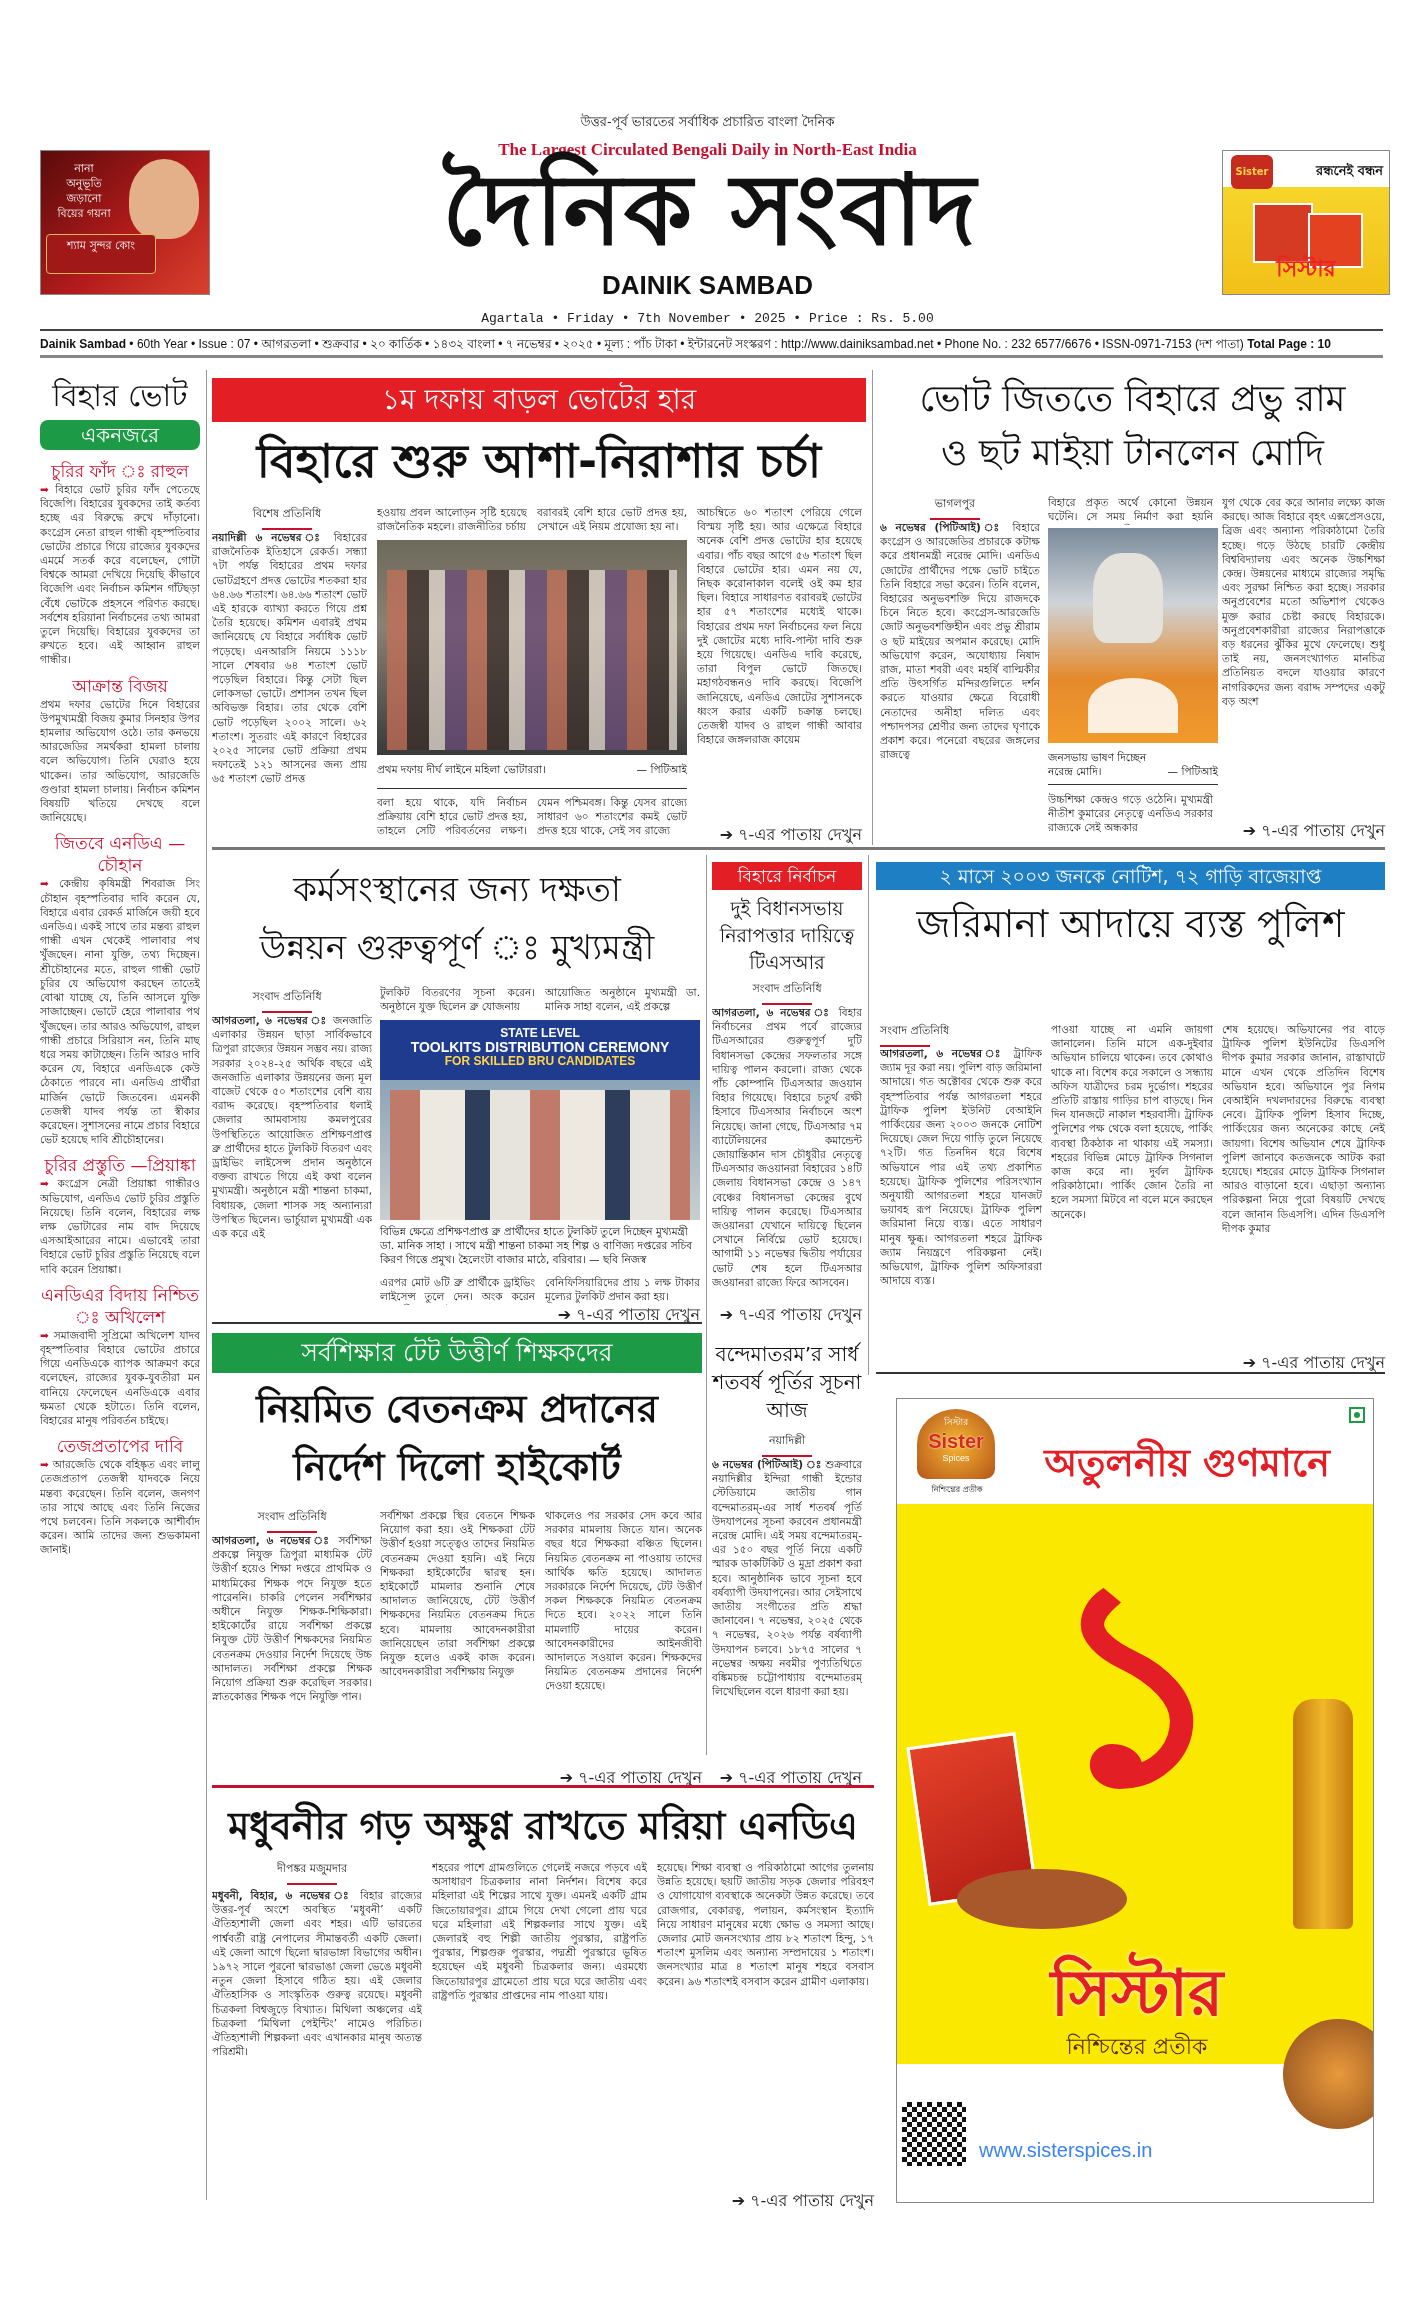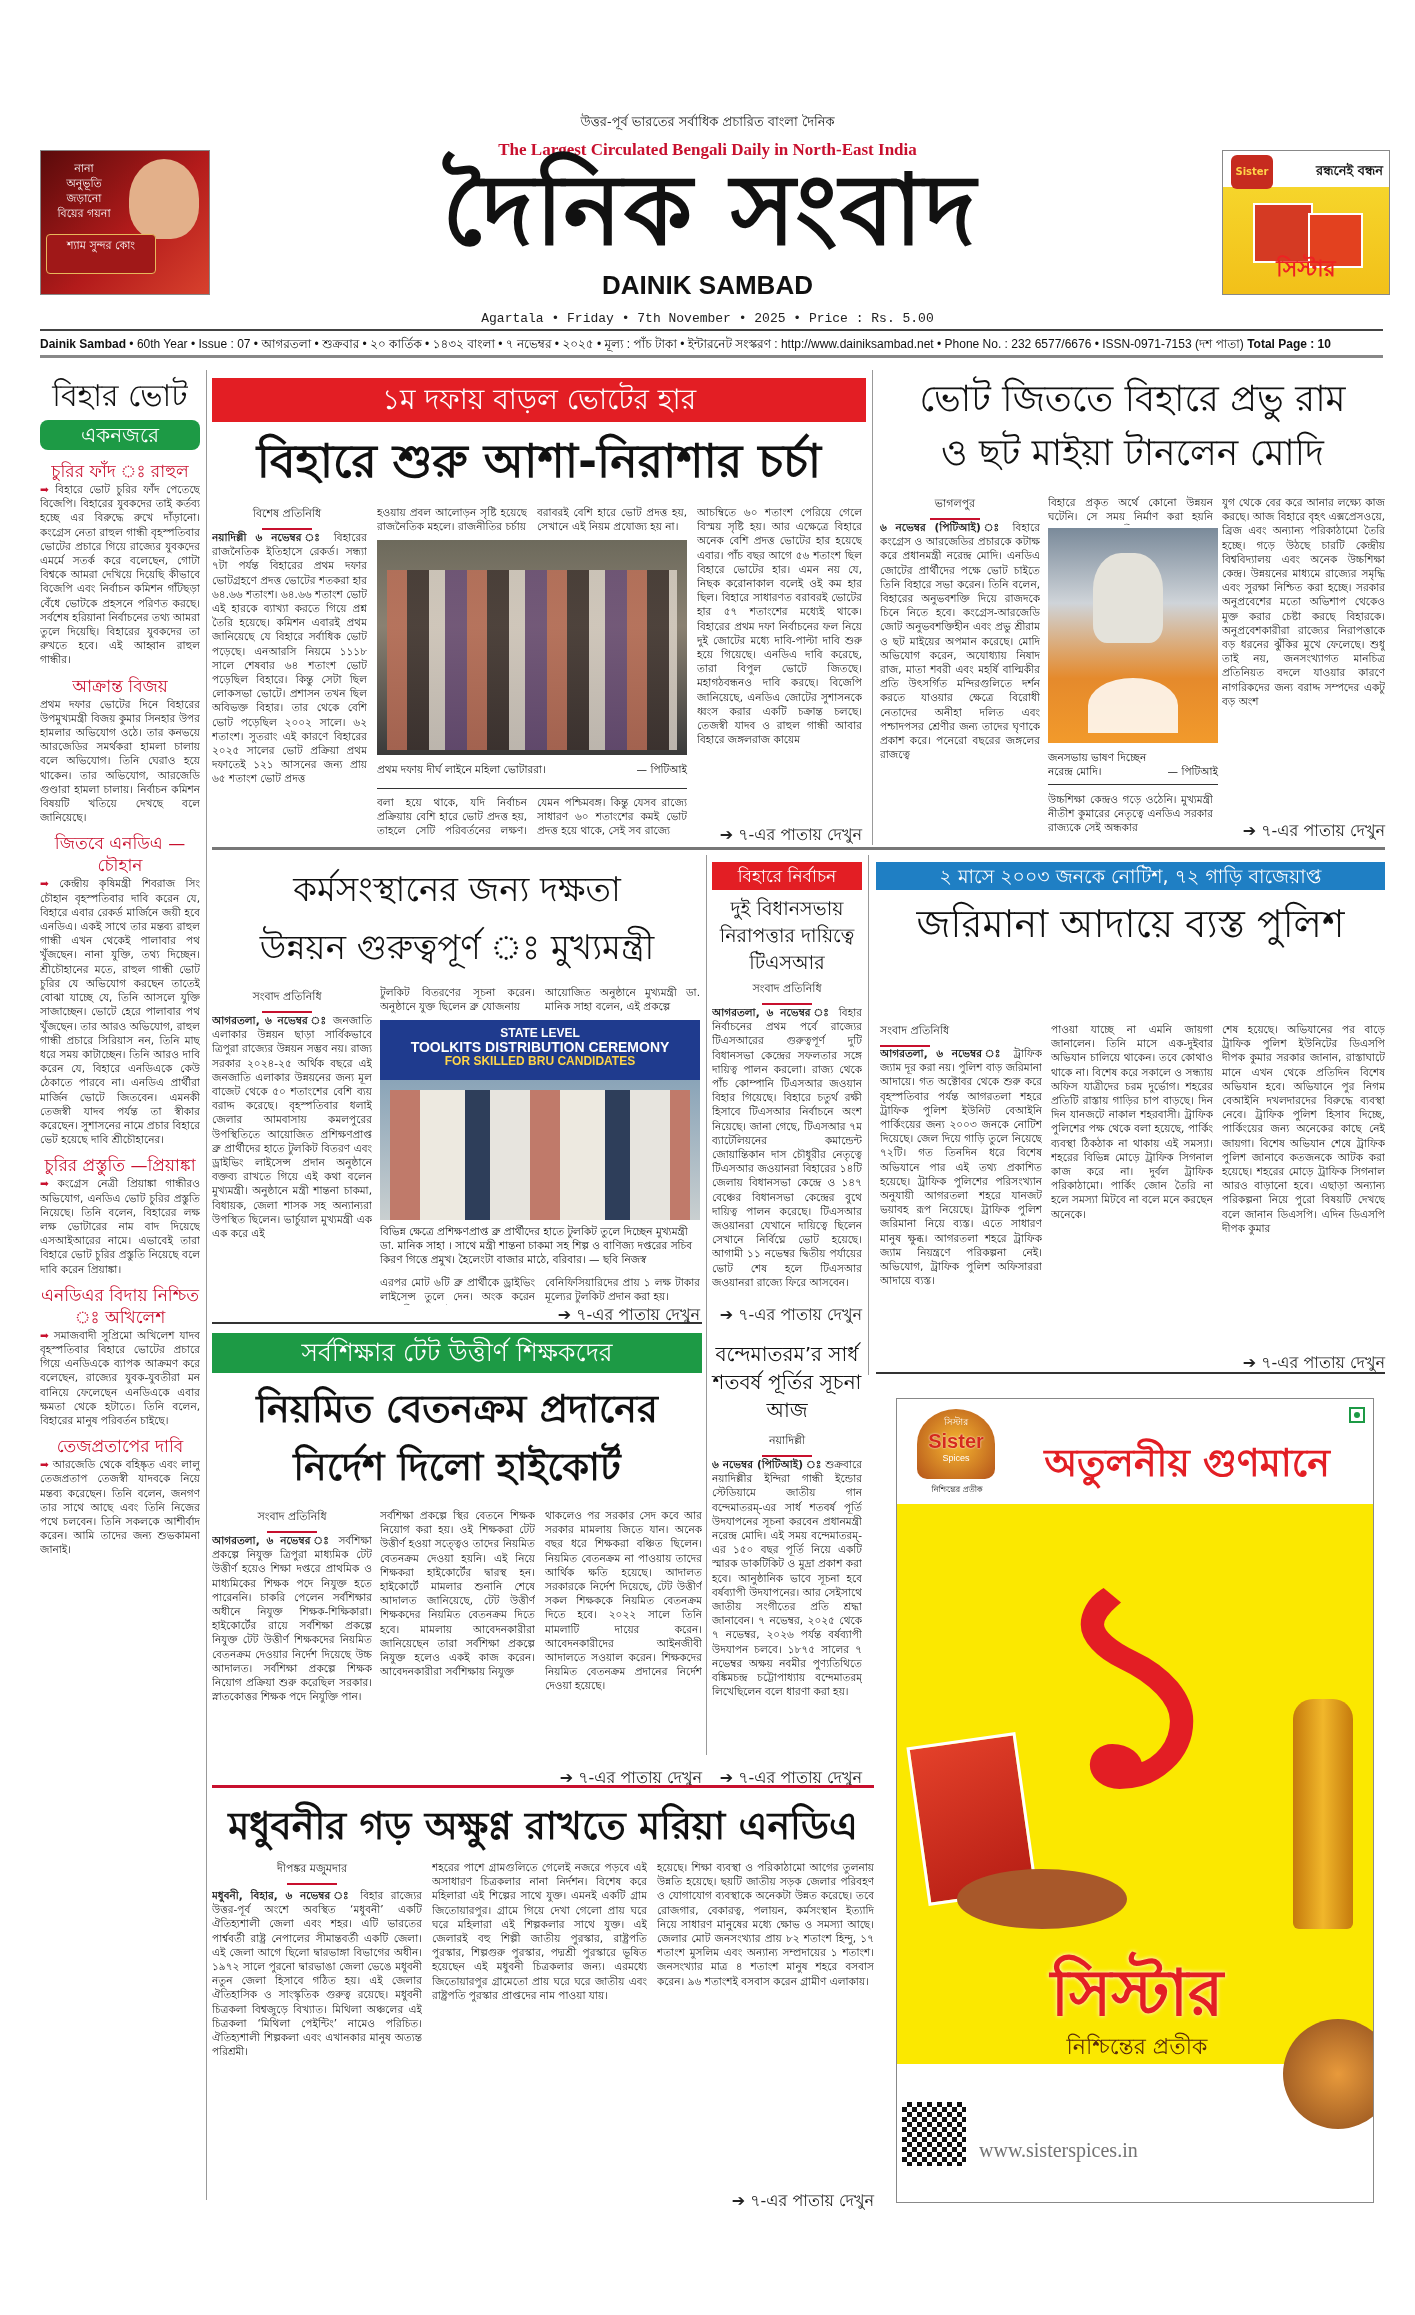--- a/index.html
+++ b/index.html
@@ -203,21 +203,21 @@
     </div>
   <div style="position:absolute;left:110px;top:34px;width:360px;text-align:center;color:#e31e24;font-size:38px;font-weight:bold">অতুলনীয় গুণমানে</div>
   <div style="position:absolute;left:120px;top:120px;width:240px;text-align:center;color:#e31e24;font-size:280px;font-weight:bold;line-height:330px">১</div>
   <div style="position:absolute;left:20px;top:340px;width:110px;height:160px;background:linear-gradient(160deg,#e4412a,#b51d14);border:3px solid #fff;transform:rotate(-8deg)"></div>
   <div style="position:absolute;left:60px;top:470px;width:170px;height:60px;border-radius:50%;background:#a8582a"></div>
   <div style="position:absolute;right:20px;top:300px;width:60px;height:230px;border-radius:20px 20px 6px 6px;background:linear-gradient(90deg,#c57a0c,#f1b72b,#c57a0c)"></div>
   <div style="position:absolute;left:60px;top:545px;width:360px;text-align:center;color:#e31e24;font-size:64px;font-weight:bold;text-shadow:0 0 4px #fff">সিস্টার</div>
   <div style="position:absolute;left:90px;top:630px;width:300px;text-align:center;color:#5a2b0a;font-size:22px">নিশ্চিন্তের প্রতীক</div>
   <div style="position:absolute;right:-20px;top:620px;width:110px;height:110px;border-radius:50%;background:radial-gradient(circle,#e89a3b,#8b4a1c)"></div>
   <div style="position:absolute;left:2px;top:700px;width:70px;height:70px;background:repeating-conic-gradient(#111 0 25%,#fff 0 50%) 0 0/10px 10px;border:3px solid #fff"></div>
-  <div style="position:absolute;left:82px;top:740px;font-family:Liberation Serif, serif;font-size:20px;color:#737373">www.sisterspices.in</div>
+  <div style="position:absolute;left:82px;top:740px;font-family:Liberation Sans, sans-serif;font-size:20px;color:#3b82f6">www.sisterspices.in</div>
 </div>
 
 <div class="abs" style="left:212px;top:1785px;width:662px;height:3px;background:#c8102e"></div>
 <div class="abs" style="left:212px;top:1798px;width:662px;text-align:center;font-size:38px;line-height:56px;font-weight:bold">মধুবনীর গড় অক্ষুণ্ণ রাখতে মরিয়া এনডিএ</div>
 <div class="abs byline" style="left:212px;top:1860px;width:200px">দীপঙ্কর মজুমদার</div>
 <div class="abs txt" style="left:212px;top:1888px;width:210px;height:315px"><b>মধুবনী, বিহার, ৬ নভেম্বর ঃ</b> <span>বিহার রাজ্যের উত্তর-পূর্ব অংশে অবস্থিত ‘মধুবনী’ একটি ঐতিহ্যশালী জেলা এবং শহর। এটি ভারতের পার্শ্ববর্তী রাষ্ট্র নেপালের সীমান্তবর্তী একটি জেলা। এই জেলা আগে ছিলো দ্বারভাঙ্গা বিভাগের অধীন। ১৯৭২ সালে পুরনো দ্বারভাঙা জেলা ভেঙে মধুবনী নতুন জেলা হিসাবে গঠিত হয়। এই জেলার ঐতিহাসিক ও সাংস্কৃতিক গুরুত্ব রয়েছে। মধুবনী চিত্রকলা বিশ্বজুড়ে বিখ্যাত। মিথিলা অঞ্চলের এই চিত্রকলা ‘মিথিলা পেইন্টিং’ নামেও পরিচিত। ঐতিহ্যশালী শিল্পকলা এবং এখানকার মানুষ অত্যন্ত পরিশ্রমী।</span></div>
 <div class="abs txt" style="left:432px;top:1860px;width:215px;height:343px">শহরের পাশে গ্রামগুলিতে গেলেই নজরে পড়বে এই অসাধারণ চিত্রকলার নানা নির্দশন। বিশেষ করে মহিলারা এই শিল্পের সাথে যুক্ত। এমনই একটি গ্রাম জিতোয়ারপুর। গ্রামে গিয়ে দেখা গেলো প্রায় ঘরে ঘরে মহিলারা এই শিল্পকলার সাথে যুক্ত। এই জেলারই বহু শিল্পী জাতীয় পুরস্কার, রাষ্ট্রপতি পুরস্কার, শিল্পগুরু পুরস্কার, পদ্মশ্রী পুরস্কারে ভূষিত হয়েছেন এই মধুবনী চিত্রকলার জন্য। এরমধ্যে জিতোয়ারপুর গ্রামেতো প্রায় ঘরে ঘরে জাতীয় এবং রাষ্ট্রপতি পুরস্কার প্রাপ্তদের নাম পাওয়া যায়।</div>
 <div class="abs txt" style="left:657px;top:1860px;width:217px;height:325px">হয়েছে। শিক্ষা ব্যবস্থা ও পরিকাঠামো আগের তুলনায় উন্নতি হয়েছে। ছয়টি জাতীয় সড়ক জেলার পরিবহণ ও যোগাযোগ ব্যবস্থাকে অনেকটা উন্নত করেছে। তবে রোজগার, বেকারত্ব, পলায়ন, কর্মসংস্থান ইত্যাদি নিয়ে সাধারণ মানুষের মধ্যে ক্ষোভ ও সমস্যা আছে। জেলার মোট জনসংখ্যার প্রায় ৮২ শতাংশ হিন্দু, ১৭ শতাংশ মুসলিম এবং অন্যান্য সম্প্রদায়ের ১ শতাংশ। জনসংখ্যার মাত্র ৪ শতাংশ মানুষ শহরে বসবাস করেন। ৯৬ শতাংশই বসবাস করেন গ্রামীণ এলাকায়।</div>
 <div class="abs cont" style="left:657px;top:2188px;width:217px">➔ ৭-এর পাতায় দেখুন</div>
 

